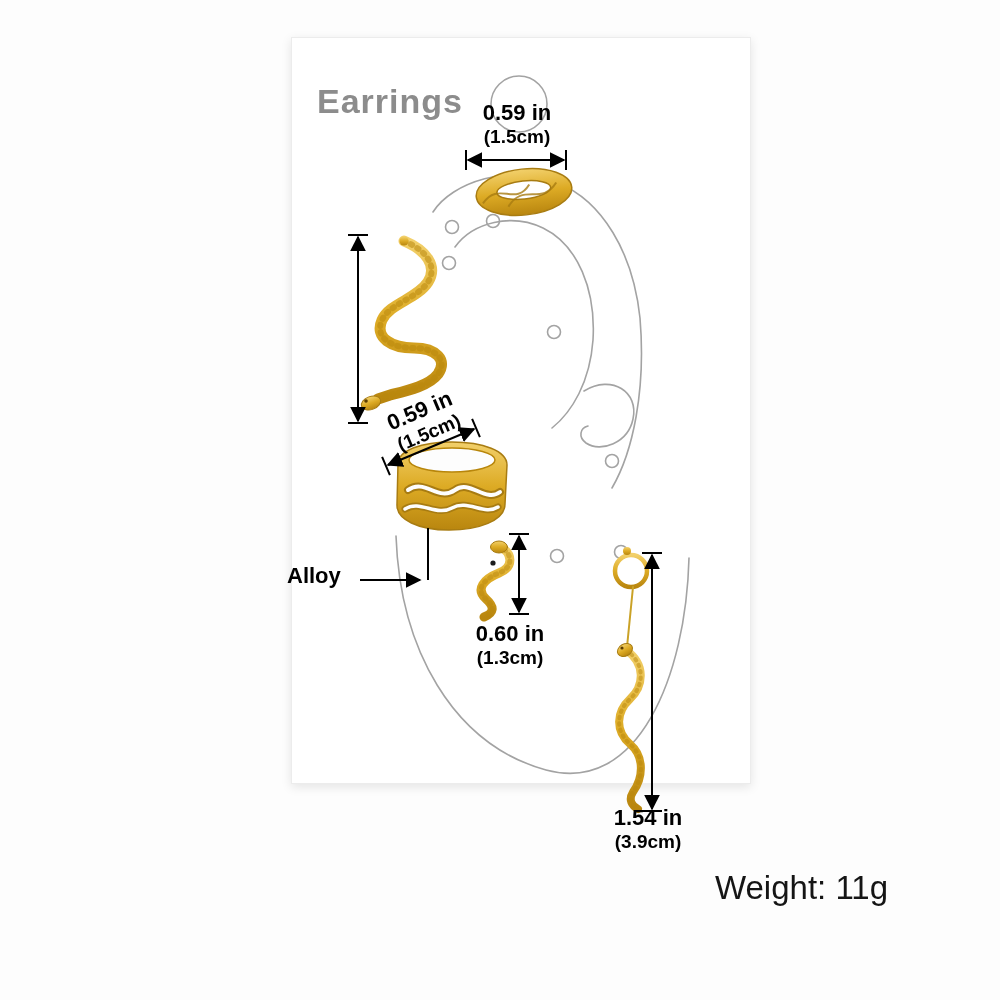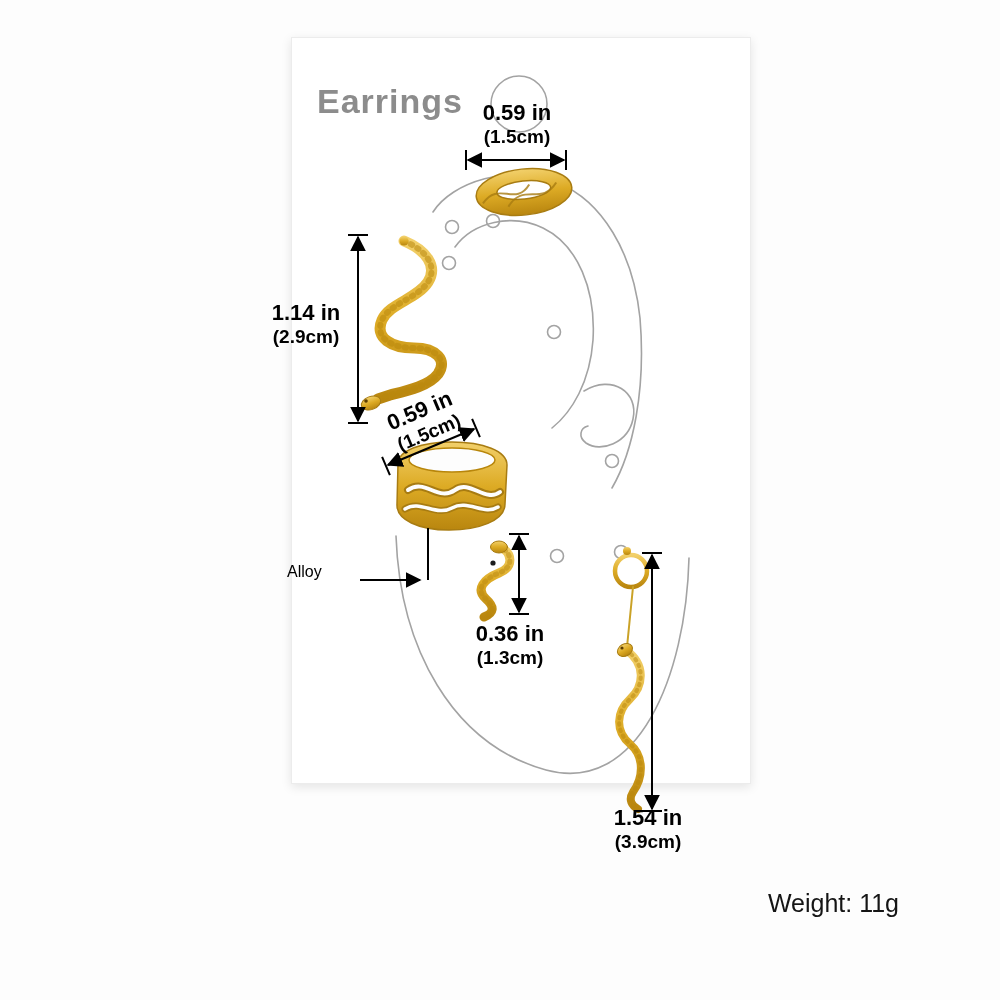--- a/index.html
+++ b/index.html
@@ -18,24 +18,24 @@
     letter-spacing:1px;
   }
   .m-block{position:absolute;text-align:center;line-height:1.12;}
   .m-in{font-size:22px;font-weight:700;}
   .m-cm{font-size:19px;font-weight:700;}
   .m-top{left:467px;top:101px;width:100px;}
   .m-left{left:258px;top:301px;width:96px;}
   .m-mid{left:371px;top:398px;width:106px;transform:rotate(-23deg);transform-origin:center;}
   .m-stud{left:460px;top:622px;width:100px;}
   .m-dangle{left:598px;top:806px;width:100px;}
-  .alloy{position:absolute;left:287px;top:563px;font-size:16px;font-weight:400;}
+  .alloy{position:absolute;left:287px;top:563px;font-size:22px;font-weight:700;}
   .weight{
-    position:absolute;right:101px;top:870px;text-align:right;color:#151515;
-    font-size:25px;line-height:1.08;font-weight:500;margin-top:20px;
+    position:absolute;right:112px;top:870px;text-align:right;color:#151515;
+    font-size:33px;line-height:1.08;font-weight:500;
   }
 </style>
 </head>
 <body>
 
 <div class="stage">
 
   <div class="card"></div>
 
   <svg class="art" viewBox="0 0 1000 1000">
@@ -133,34 +133,30 @@
     </g>
   </svg>
 
   <div class="title">Earrings</div>
 
   <div class="m-block m-top">
     <div class="m-in">0.59 in</div>
     <div class="m-cm">(1.5cm)</div>
   </div>
 
-  <div class="m-block m-left">
-    <div class="m-in">1.14 in</div>
-    <div class="m-cm">(2.9cm)</div>
-  </div>
 
   <div class="m-block m-mid">
     <div class="m-in">0.59 in</div>
     <div class="m-cm">(1.5cm)</div>
   </div>
 
   <div class="alloy">Alloy</div>
 
   <div class="m-block m-stud">
-    <div class="m-in">0.36 in</div>
+    <div class="m-in">0.60 in</div>
     <div class="m-cm">(1.3cm)</div>
   </div>
 
   <div class="m-block m-dangle">
     <div class="m-in">1.54 in</div>
     <div class="m-cm">(3.9cm)</div>
   </div>
 
   <div class="weight">
     <div>Weight: 11g</div>

